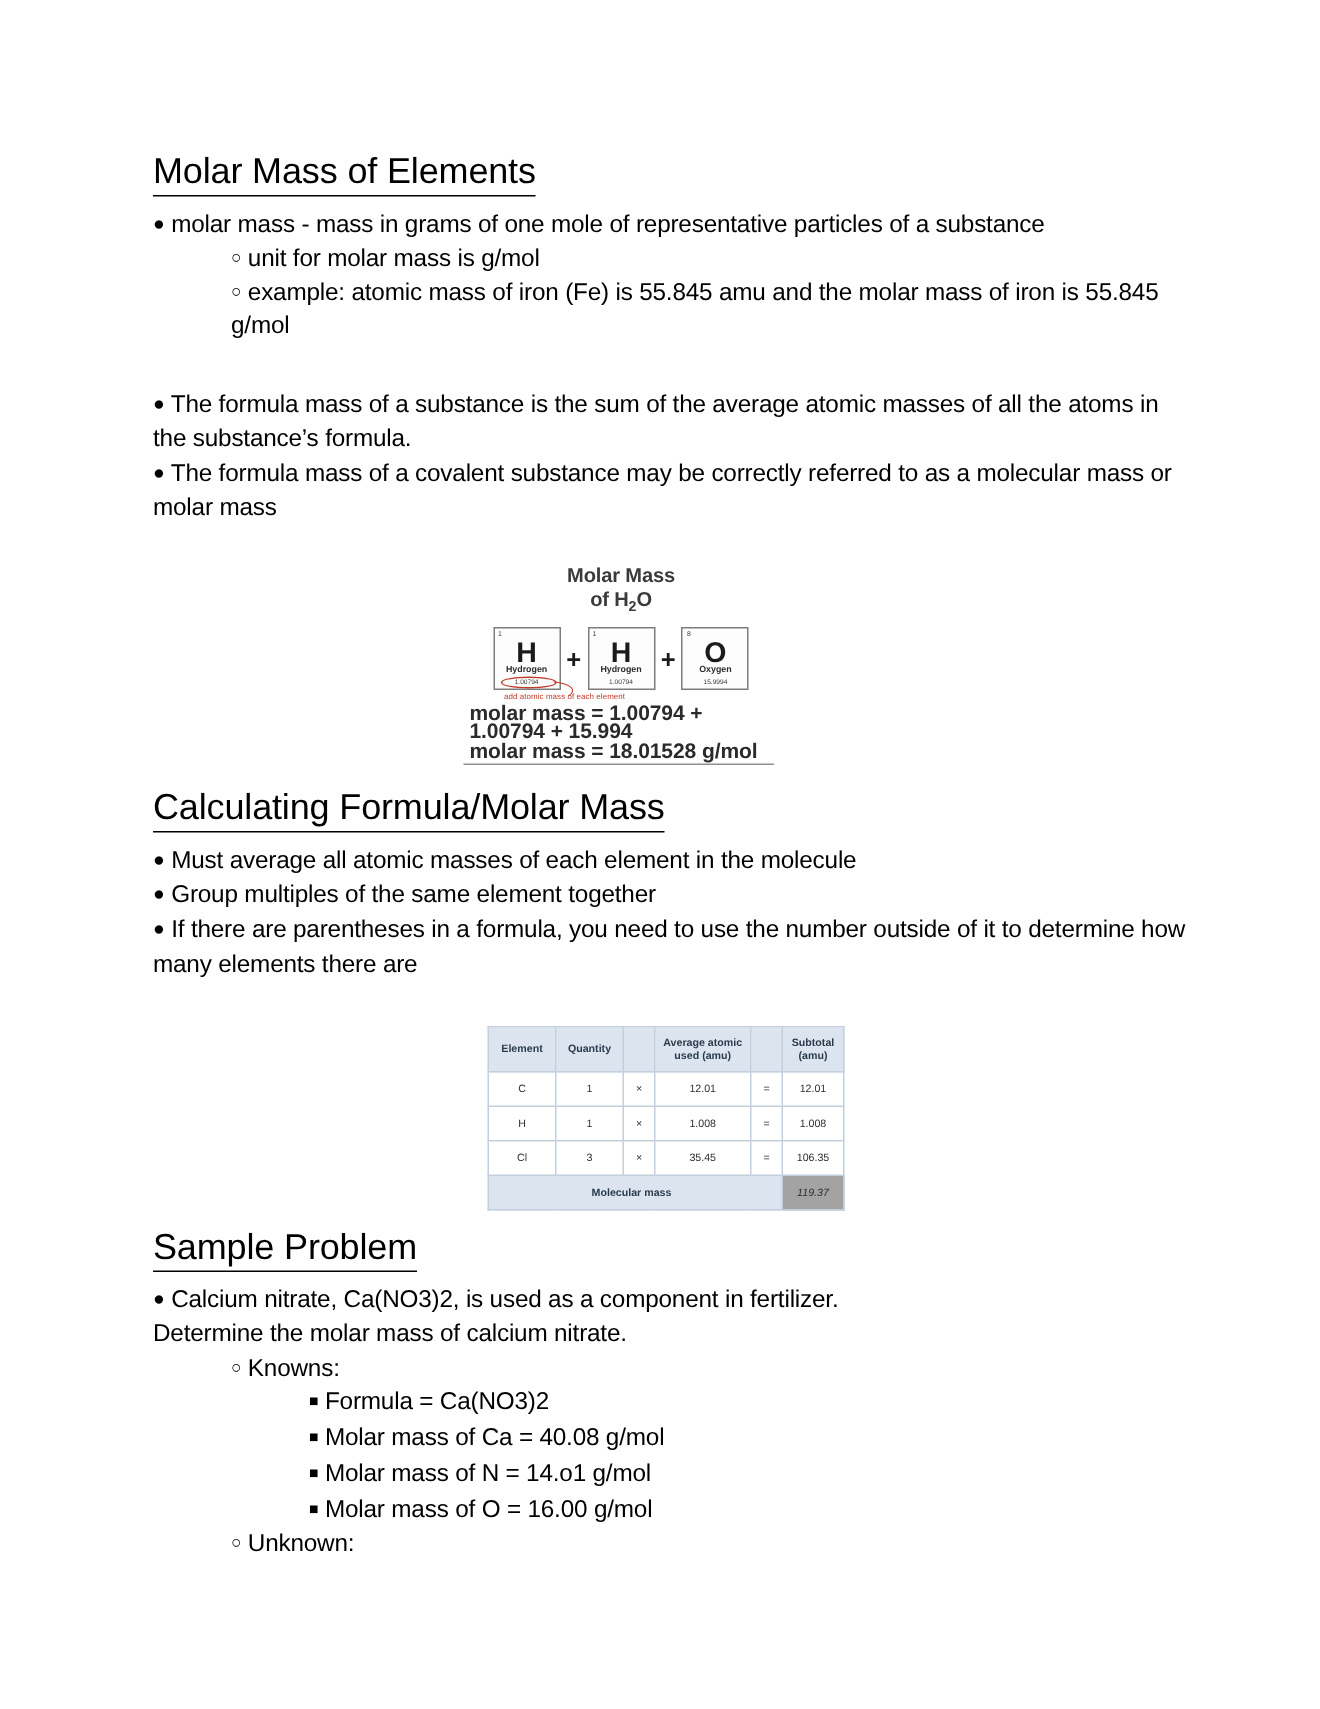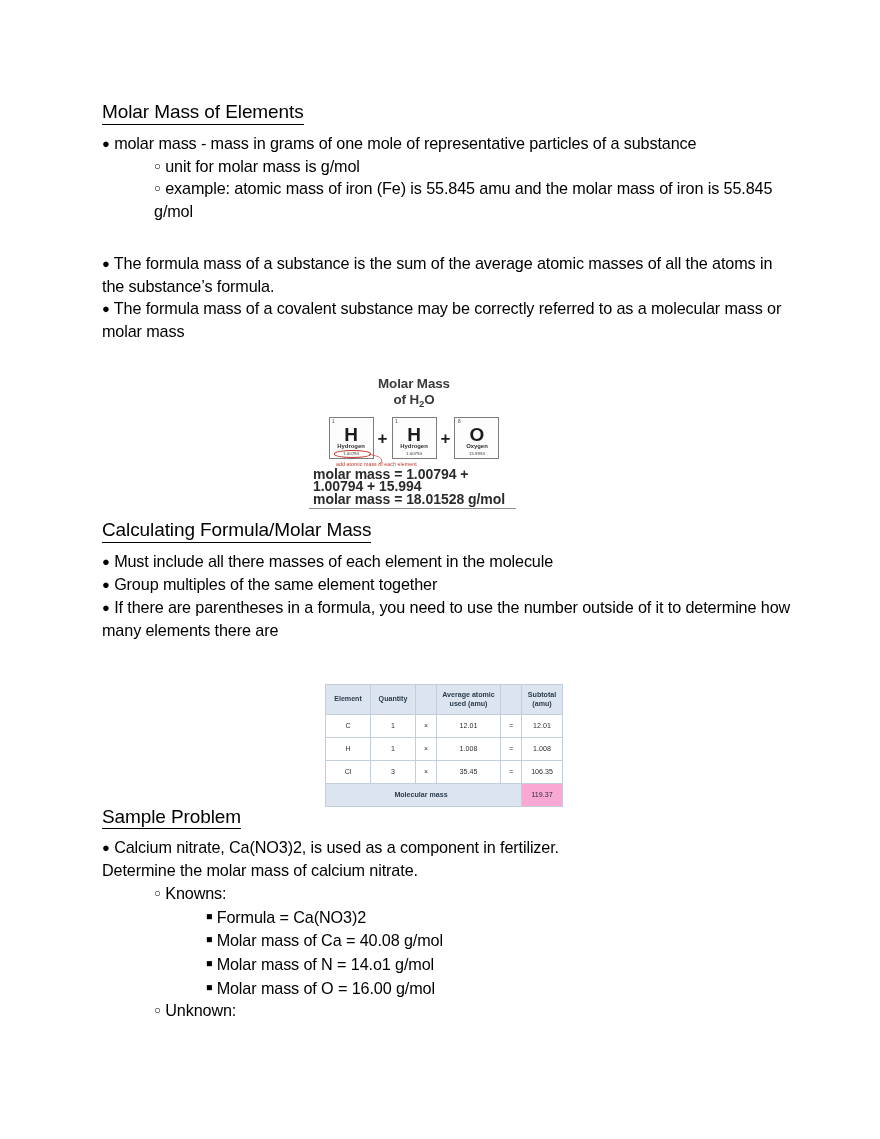--- a/index.html
+++ b/index.html
@@ -24,21 +24,21 @@
   }
   .content {
     position: absolute;
     left: 102px;
     top: 100px;
     width: 690px;
   }
 
   
   h2.section-heading {
-    font-size: 19px;
+    font-size: 24px;
     font-weight: 400;
     margin: 0;
     padding: 0;
     line-height: 1.25;
     display: inline-block;
     border-bottom: 1.6px solid #000;
     letter-spacing: -0.1px;
   }
   .heading-wrap { margin: 0; padding: 0; }
 
@@ -219,23 +219,24 @@
   .col-sub { width: 40px; }
   td.op-cell { color: #555; font-size: 7px; }
   tfoot td.foot-label {
     background: #dbe4ef;
     font-weight: bold;
     padding-right: 5px;
     color: #2b3b4d;
     border: 1px solid #c3cfdd;
   }
   tfoot td.foot-val {
-    background: #f9a8d4;
+    background: #a3a3a3;
     border: 1px solid #c3cfdd;
     border-top: 1px solid #8a9bb0;
+    font-style: italic;
   }
   .sub-col-div { border-left: 1px solid #8a9bb0 !important; }
 </style>
 </head>
 <body>
 
 <div class="page">
 
   <div class="content">
 
@@ -269,21 +270,21 @@
     </div>
 
     <div style="height:175px;"></div>
 
     <div class="heading-wrap">
       <h2 class="section-heading">Calculating Formula/Molar Mass</h2>
     </div>
     <div class="gap-sm"></div>
     <div class="para bullet-l1">
       <span class="bmark">●</span>
-      <span>Must include all there masses of each element in the molecule</span>
+      <span>Must average all atomic masses of each element in the molecule</span>
     </div>
     <div class="para bullet-l1">
       <span class="bmark">●</span>
       <span>Group multiples of the same element together</span>
     </div>
     <div class="para bullet-l1">
       <span class="bmark">●</span>
       <span>If there are parentheses in a formula, you need to use the number outside of it to determine how many elements there are</span>
     </div>
 

